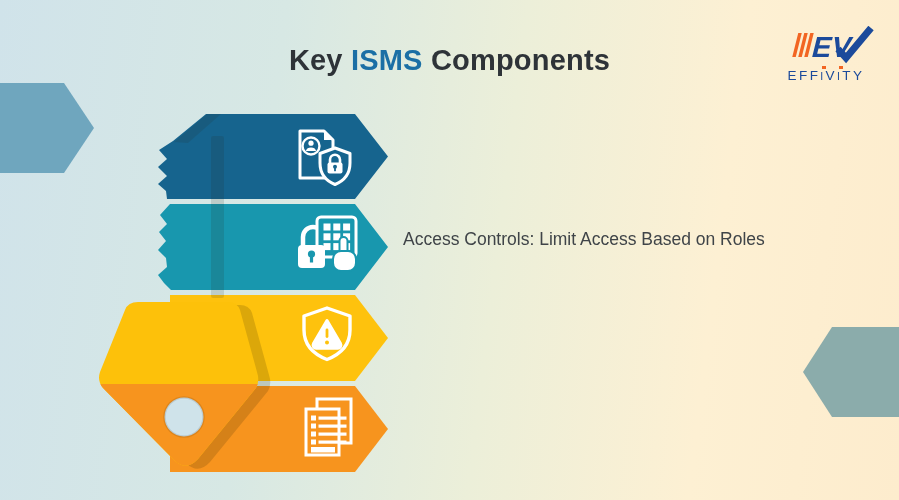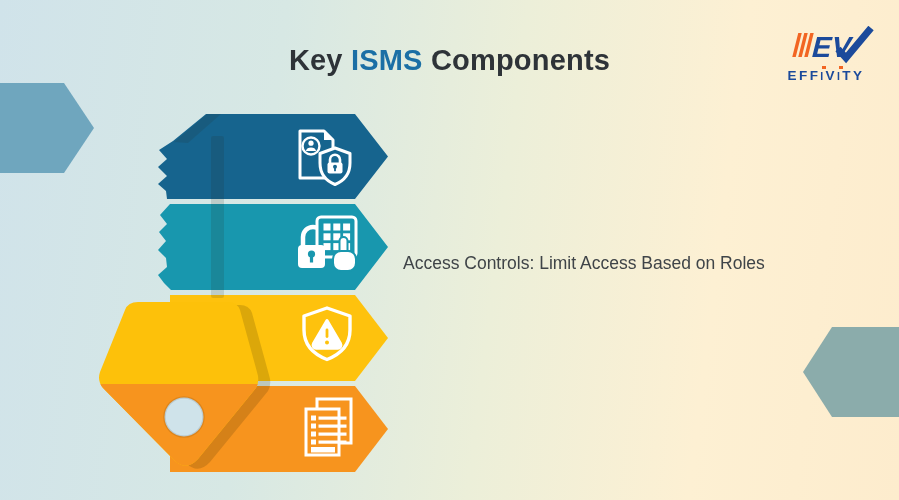--- a/index.html
+++ b/index.html
@@ -12,29 +12,29 @@
   .title{
     position:absolute;top:44px;left:0;right:0;text-align:center;
     font-size:29px;font-weight:700;color:#2e3338;letter-spacing:.2px;
   }
   .title .hl{color:#1b6fa5;}
   .row{
     position:absolute;left:403px;width:424px;display:flex;align-items:center;
     color:#3f4448;font-size:17.5px;line-height:1.42;font-weight:500;
   }
   .row1{top:114px;height:85px}
-  .row2{top:220px;height:86px}
+  .row2{top:196px;height:86px}
   .row3{top:295px;height:86px}
   .row4{top:386px;height:86px}
   .logo{
     position:absolute;top:26px;right:13px;width:120px;
     display:flex;flex-direction:column;align-items:center;gap:0;
   }
   .logo-name{
-    font-size:13.5px;font-weight:700;letter-spacing:2.4px;color:#1b4a9b;white-space:nowrap;
+    font-size:13.5px;font-weight:400;letter-spacing:2.4px;color:#1b4a9b;white-space:nowrap;
   }
   .logo-name .logo-i{position:relative;font-size:10.5px;}
   .logo-name .logo-i::after{
     content:"";position:absolute;left:38%;top:-4.5px;width:3.5px;height:3.5px;background:#f26522;
   }
   svg text.monogram{
     font-family:"Liberation Sans",sans-serif;font-weight:bold;
   }
 </style>
 </head>

